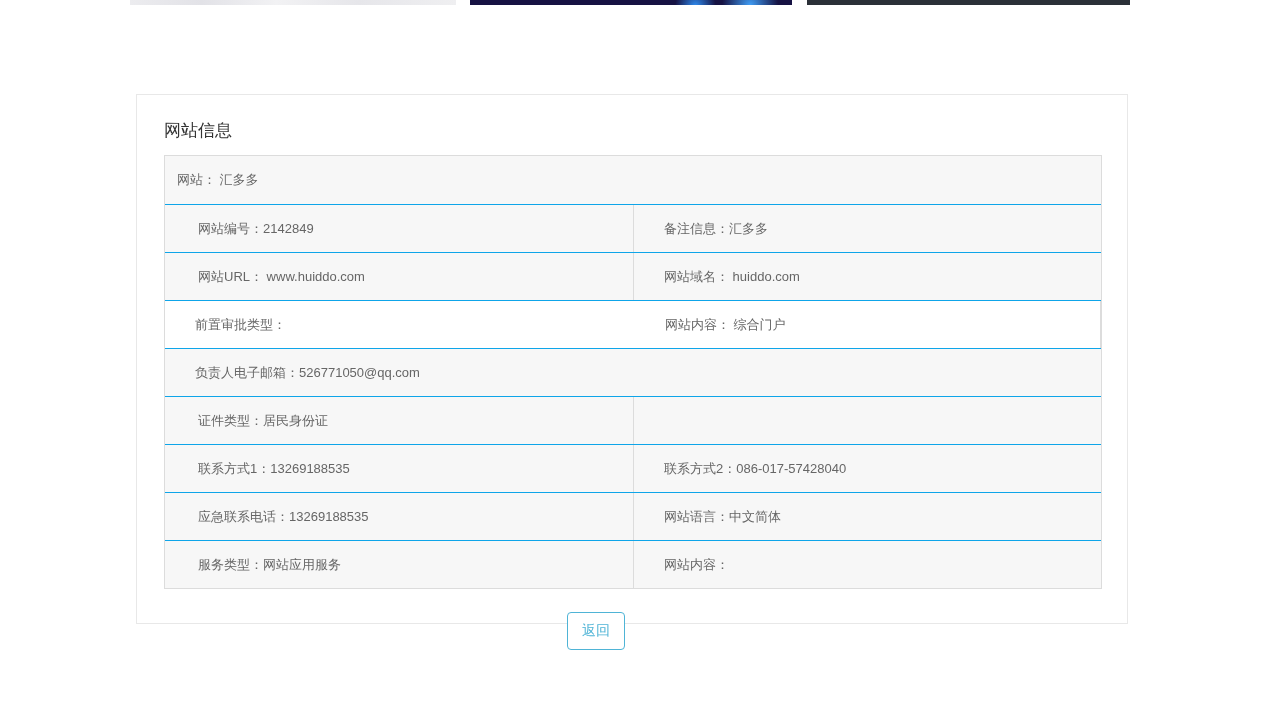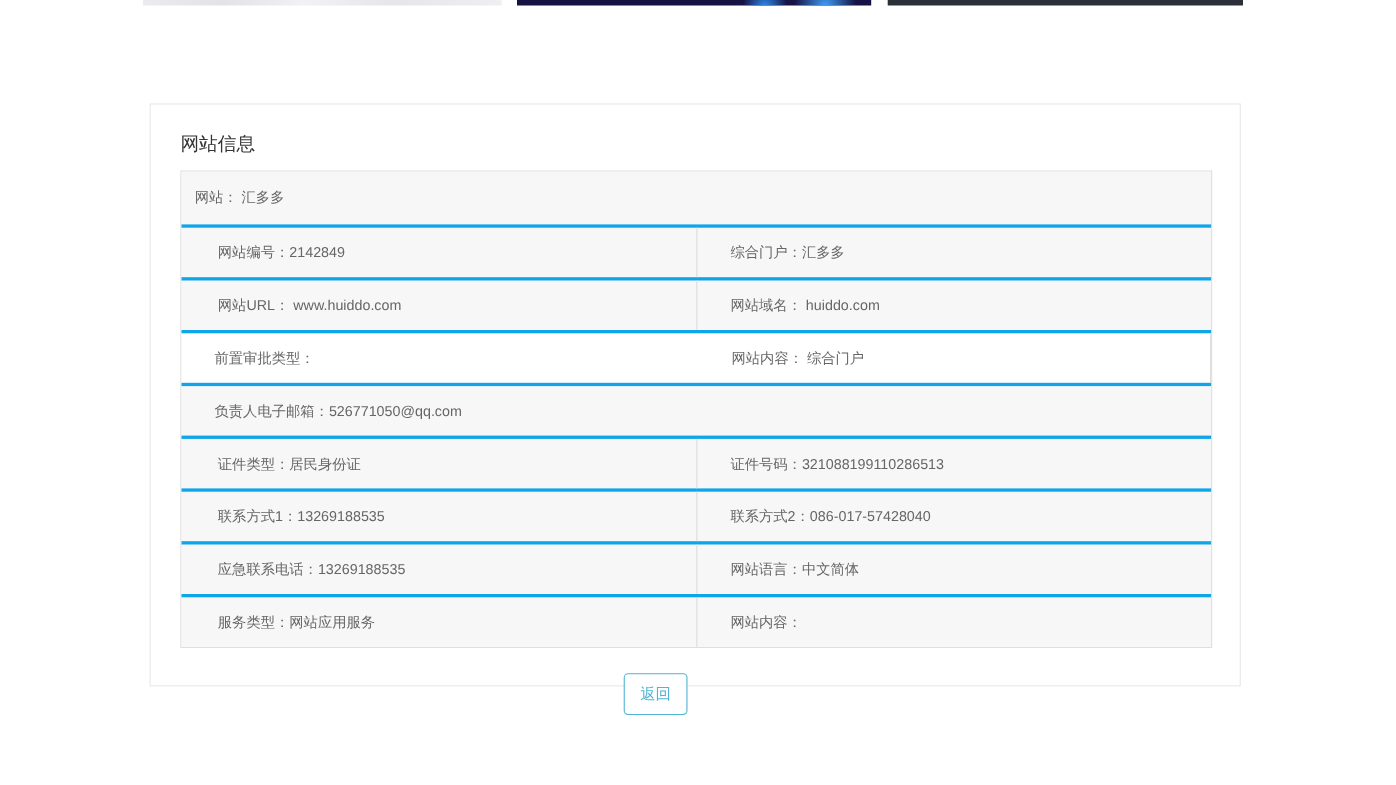--- a/index.html
+++ b/index.html
@@ -54,21 +54,21 @@
   .info-table {
     position: absolute;
     left: 27px; top: 60px;
     width: 938px;
     border: 1px solid #dcdcdc;
   }
   .t-row {
     display: flex;
     height: 48px;
     background: #f7f7f7;
-    border-top: 3px solid #0ea5e9;
+    border-top: 1px solid #0ea5e9;
     align-items: center;
     font-size: 13px;
     color: #666;
   }
   .t-row:first-child { border-top: none; }
   .t-row.row-white { background: #ffffff; }
   .t-header { padding-left: 12px; }
   .cell {
     height: 100%;
     display: flex;
@@ -109,40 +109,39 @@
   <div class="card">
     <h2 class="card-title">网站信息</h2>
 
     <div class="info-table">
       <div class="t-row t-header">
         <span>网站： 汇多多</span>
       </div>
 
       <div class="t-row">
         <div class="cell left">网站编号：2142849</div>
-        <div class="cell right">综合门户：汇多多</div>
+        <div class="cell right">备注信息：汇多多</div>
       </div>
 
       <div class="t-row">
         <div class="cell left">网站URL： www.huiddo.com</div>
         <div class="cell right">网站域名： huiddo.com</div>
       </div>
 
       <div class="t-row row-white">
         <div class="cell right">前置审批类型：</div>
         <div class="cell left">网站内容： 综合门户</div>
       </div>
 
       <div class="t-row">
         <div class="cell right">负责人电子邮箱：526771050@qq.com</div>
       </div>
 
       <div class="t-row">
         <div class="cell left">证件类型：居民身份证</div>
-        <div class="cell right">证件号码：321088199110286513</div>
       </div>
 
       <div class="t-row">
         <div class="cell left">联系方式1：13269188535</div>
         <div class="cell right">联系方式2：086-017-57428040</div>
       </div>
 
       <div class="t-row">
         <div class="cell left">应急联系电话：13269188535</div>
         <div class="cell right">网站语言：中文简体</div>

